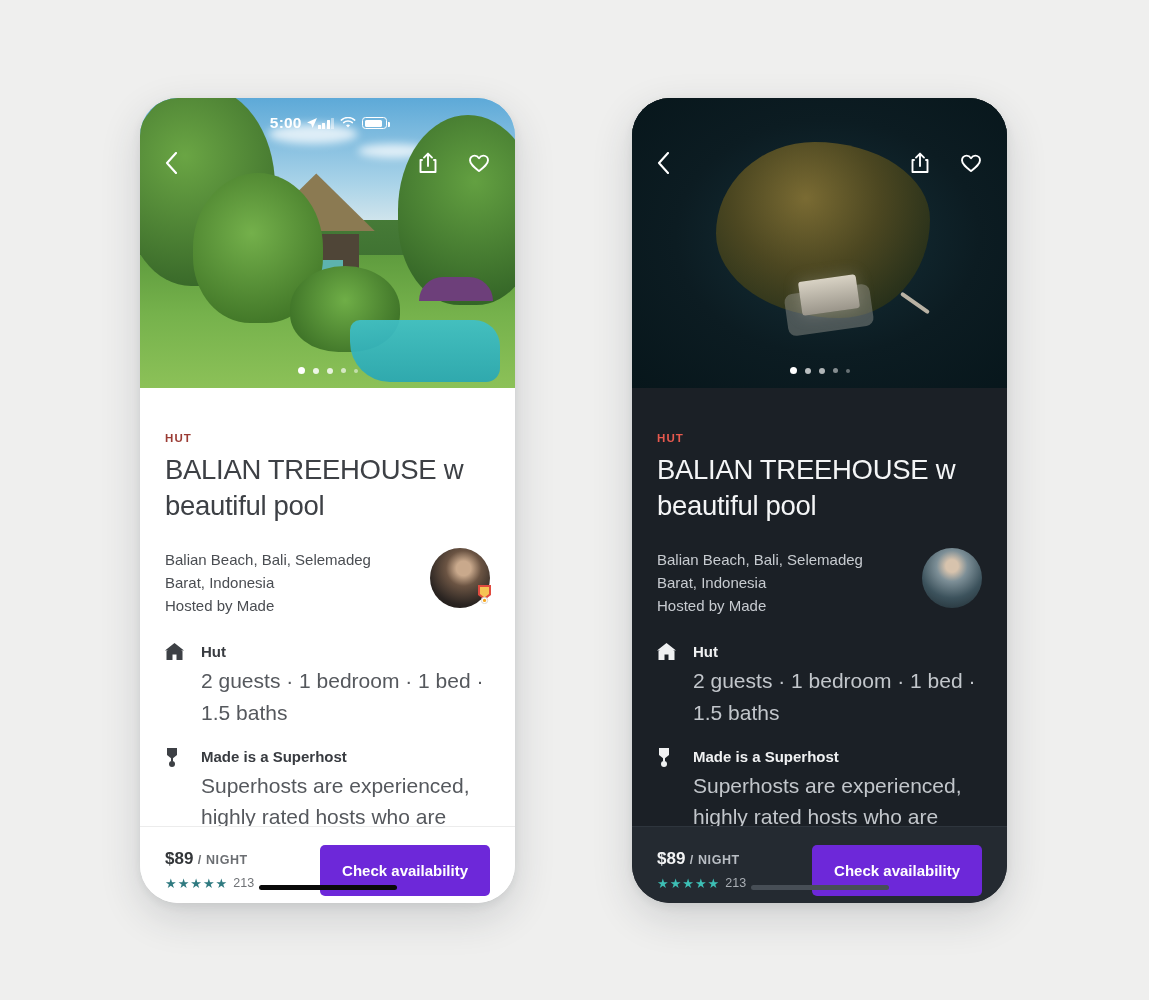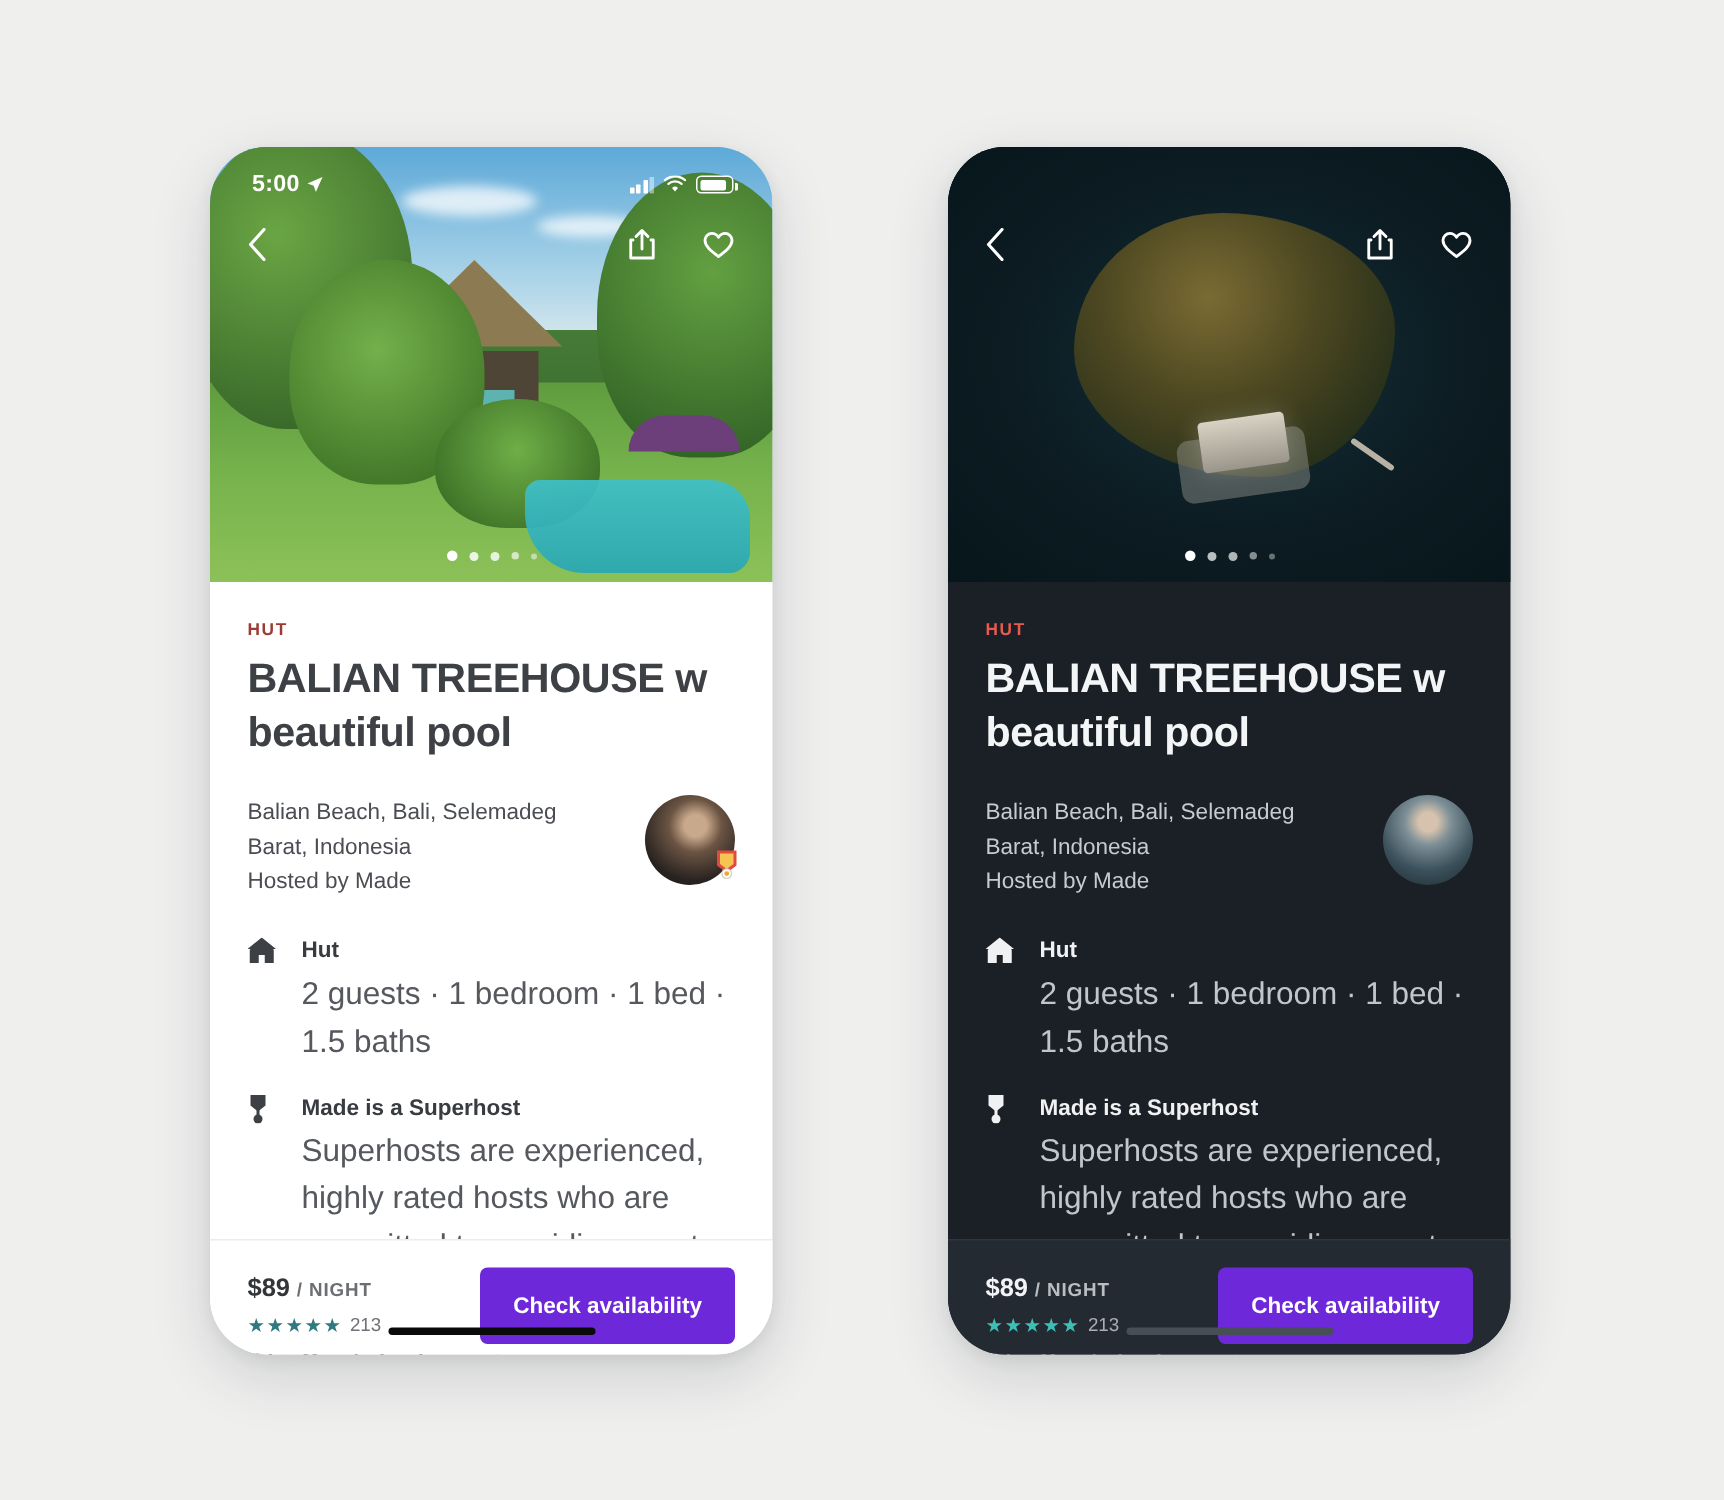--- a/index.html
+++ b/index.html
@@ -50,21 +50,21 @@
   .island-house { position:absolute; left:50%; top:62%; width:58px; height:34px; margin-left:-20px;
                   background:linear-gradient(#d8d2c4,#9a958a); border-radius:3px; transform:rotate(-8deg);
                   box-shadow:0 0 16px rgba(220,215,200,.25); }
   .island-pad { position:absolute; left:50%; top:66%; width:86px; height:42px; margin-left:-34px;
                 background:rgba(150,150,145,.45); border-radius:8px; transform:rotate(-8deg); }
   .jetty { position:absolute; right:20%; top:70%; width:34px; height:4px; background:#b9b2a4;
            transform:rotate(35deg); border-radius:2px; }
 
   
   .statusbar { position:absolute; left:0; right:0; top:0; height:40px;
-               display:flex; align-items:center; justify-content:space-between;
+               display:flex; align-items:center; justify-content:center;
                padding:10px 26px 0 28px; color:#fff; }
   .sb-time { font-size:15.5px; font-weight:600; letter-spacing:.2px; display:flex; align-items:center; gap:4px; }
   .sb-right { display:flex; align-items:center; gap:6px; }
   .sig { display:flex; align-items:flex-end; gap:1.5px; height:11px; }
   .sig i { display:block; width:3px; background:#fff; border-radius:.5px; }
   .sig i:nth-child(1){height:4px}.sig i:nth-child(2){height:6px}
   .sig i:nth-child(3){height:8.5px}.sig i:nth-child(4){height:11px;opacity:.45}
   .batt { width:25px; height:12px; border:1.5px solid #fff; border-radius:3.5px; position:relative; }
   .batt::after { content:""; position:absolute; right:-3.5px; top:3.5px; width:2px; height:5px;
                  background:#fff; border-radius:0 1px 1px 0; }
@@ -73,24 +73,24 @@
   
   .hero-nav { position:absolute; left:0; right:0; top:48px; height:34px;
               display:flex; align-items:center; justify-content:space-between; padding:0 25px; }
   .hero-nav-right { display:flex; align-items:center; gap:30px; }
   .ico { cursor:pointer; line-height:0; }
   .dots { position:absolute; left:0; right:0; bottom:14px; display:flex; align-items:center;
           justify-content:center; gap:8px; }
   .dot { background:#fff; border-radius:50%; }
 
   
-  .content { padding:26px 25px 0 25px; }
+  .content { padding:44px 25px 0 25px; }
   .kicker { font-size:11.5px; font-weight:700; letter-spacing:1.1px; }
   .k-light { color:#9b3b34; } .k-dark { color:#e8594e; }
-  .title { font-size:27.5px; font-weight:700; line-height:1.3; letter-spacing:-.3px; margin-top:8px; }
+  .title { font-size:27.5px; font-weight:400; line-height:1.3; letter-spacing:-.3px; margin-top:8px; }
   .t-light { color:#3d4045; } .t-dark { color:#f4f5f6; }
 
   .meta-row { display:flex; align-items:flex-start; justify-content:space-between; margin-top:24px; }
   .meta-lines { font-size:15px; line-height:1.55; }
   .m-light { color:#4a4d52; } .m-dark { color:#c7cbd0; }
   .avatar { width:60px; height:60px; border-radius:50%; flex:none; position:relative; overflow:visible; }
   .av-img { width:60px; height:60px; border-radius:50%; overflow:hidden; }
   .av1 { background:radial-gradient(circle at 56% 34%, #c9a98c 0 14%, #6b5443 34%, #2a2421 70%, #17140f 100%); }
   .av2 { background:radial-gradient(circle at 50% 30%, #d7c3ad 0 12%, #7d8f97 30%, #3c525c 62%, #1d282e 100%); }
   .badge { position:absolute; right:-3px; bottom:4px; width:17px; height:20px; }

